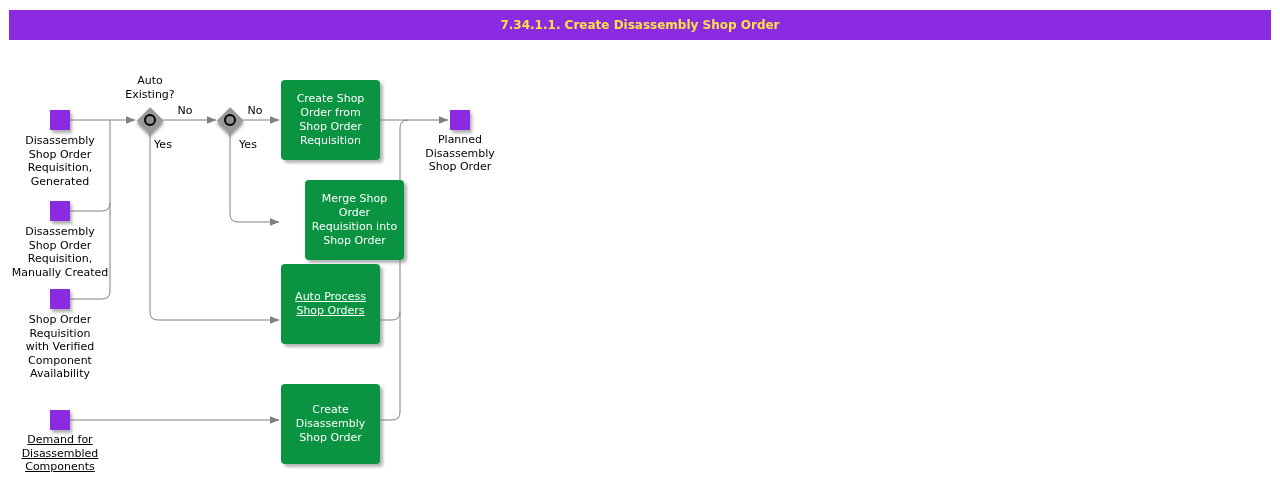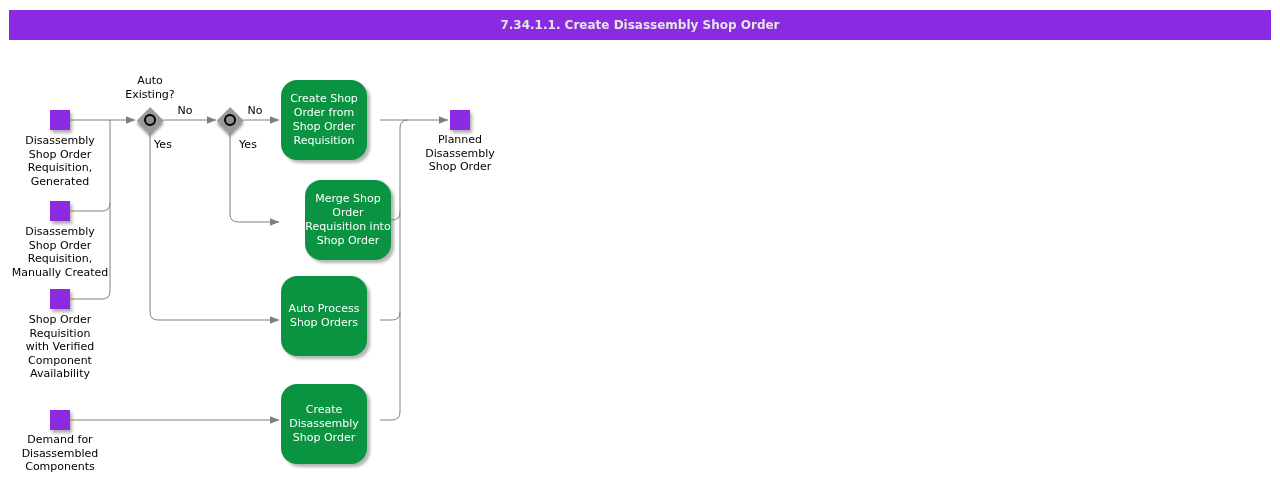--- a/index.html
+++ b/index.html
@@ -4,33 +4,33 @@
 <style>
   html,body{margin:0;padding:0;background:#ffffff;}
   #canvas{
     position:relative;width:1280px;height:484px;background:#ffffff;overflow:hidden;
     font-family:"DejaVu Sans","Liberation Sans",sans-serif;color:#000;
   }
   .titlebar{
     position:absolute;left:9px;top:10px;width:1262px;height:30px;
     background:#8A2BE2;display:flex;align-items:center;justify-content:center;
   }
-  .titlebar span{color:#e5e5e5;font-size:12px;font-weight:bold;}
+  .titlebar span{color:#fde047;font-size:12px;font-weight:bold;}
   svg.connectors{position:absolute;left:0;top:0;}
   .sq{
     position:absolute;width:20px;height:20px;background:#8A2BE2;
     box-shadow:2px 3px 3px rgba(120,120,120,0.6);
   }
   .lbl{
     position:absolute;font-size:11px;line-height:13.5px;text-align:center;
     white-space:pre-line;
   }
   .proc{
-    position:absolute;left:281px;width:86px;height:80px;background:#0A9442;
-    border-radius:16px;box-shadow:3px 3px 3px rgba(120,120,120,0.55);
+    position:absolute;left:281px;width:99px;height:80px;background:#0A9442;
+    border-radius:4px;box-shadow:3px 3px 3px rgba(120,120,120,0.55);
     display:flex;align-items:center;justify-content:center;text-align:center;
     color:#fff;font-size:11px;line-height:14px;white-space:pre-line;
   }
   .diamond{
     position:absolute;width:18.5px;height:18.5px;background:#999999;
     transform:rotate(45deg);filter:drop-shadow(2px 2px 1.5px rgba(100,100,100,0.7));
   }
   .dcircle{
     position:absolute;width:12px;height:12px;box-sizing:border-box;
     border:2.5px solid #000;border-radius:50%;background:#8f8f8f;
@@ -91,21 +91,21 @@
 Manually Created</div>
 
   <div class="sq" style="left:50px;top:289px;"></div>
   <div class="lbl" style="left:0px;top:313px;width:120px;">Shop Order
 Requisition
 with Verified
 Component
 Availability</div>
 
   <div class="sq" style="left:50px;top:410px;"></div>
-  <div class="lbl" style="left:0px;top:433px;width:120px;">Demand for
+  <div class="lbl" style="left:0px;top:433px;width:120px;text-decoration:underline;">Demand for
 Disassembled
 Components</div>
 
   <div class="lbl" style="left:100px;top:74px;width:100px;">Auto
 Existing?</div>
   <div class="diamond" style="left:140.75px;top:110.75px;"></div>
   <div class="dcircle" style="left:144px;top:114px;"></div>
   <div class="edge-label" style="left:170px;top:104px;width:30px;">No</div>
   <div class="edge-label" style="left:146px;top:138px;width:34px;">Yes</div>
 
@@ -115,21 +115,21 @@
   <div class="edge-label" style="left:231px;top:138px;width:34px;">Yes</div>
 
   <div class="proc" style="top:80px;">Create Shop
 Order from
 Shop Order
 Requisition</div>
   <div class="proc" style="top:180px;margin-left:24px;">Merge Shop
 Order
 Requisition into
 Shop Order</div>
-  <div class="proc" style="top:276px;">Auto Process
+  <div class="proc" style="top:264px;text-decoration:underline;">Auto Process
 Shop Orders</div>
   <div class="proc" style="top:384px;">Create
 Disassembly
 Shop Order</div>
 
   <div class="sq" style="left:450px;top:110px;"></div>
   <div class="lbl" style="left:400px;top:133px;width:120px;">Planned
 Disassembly
 Shop Order</div>
 

